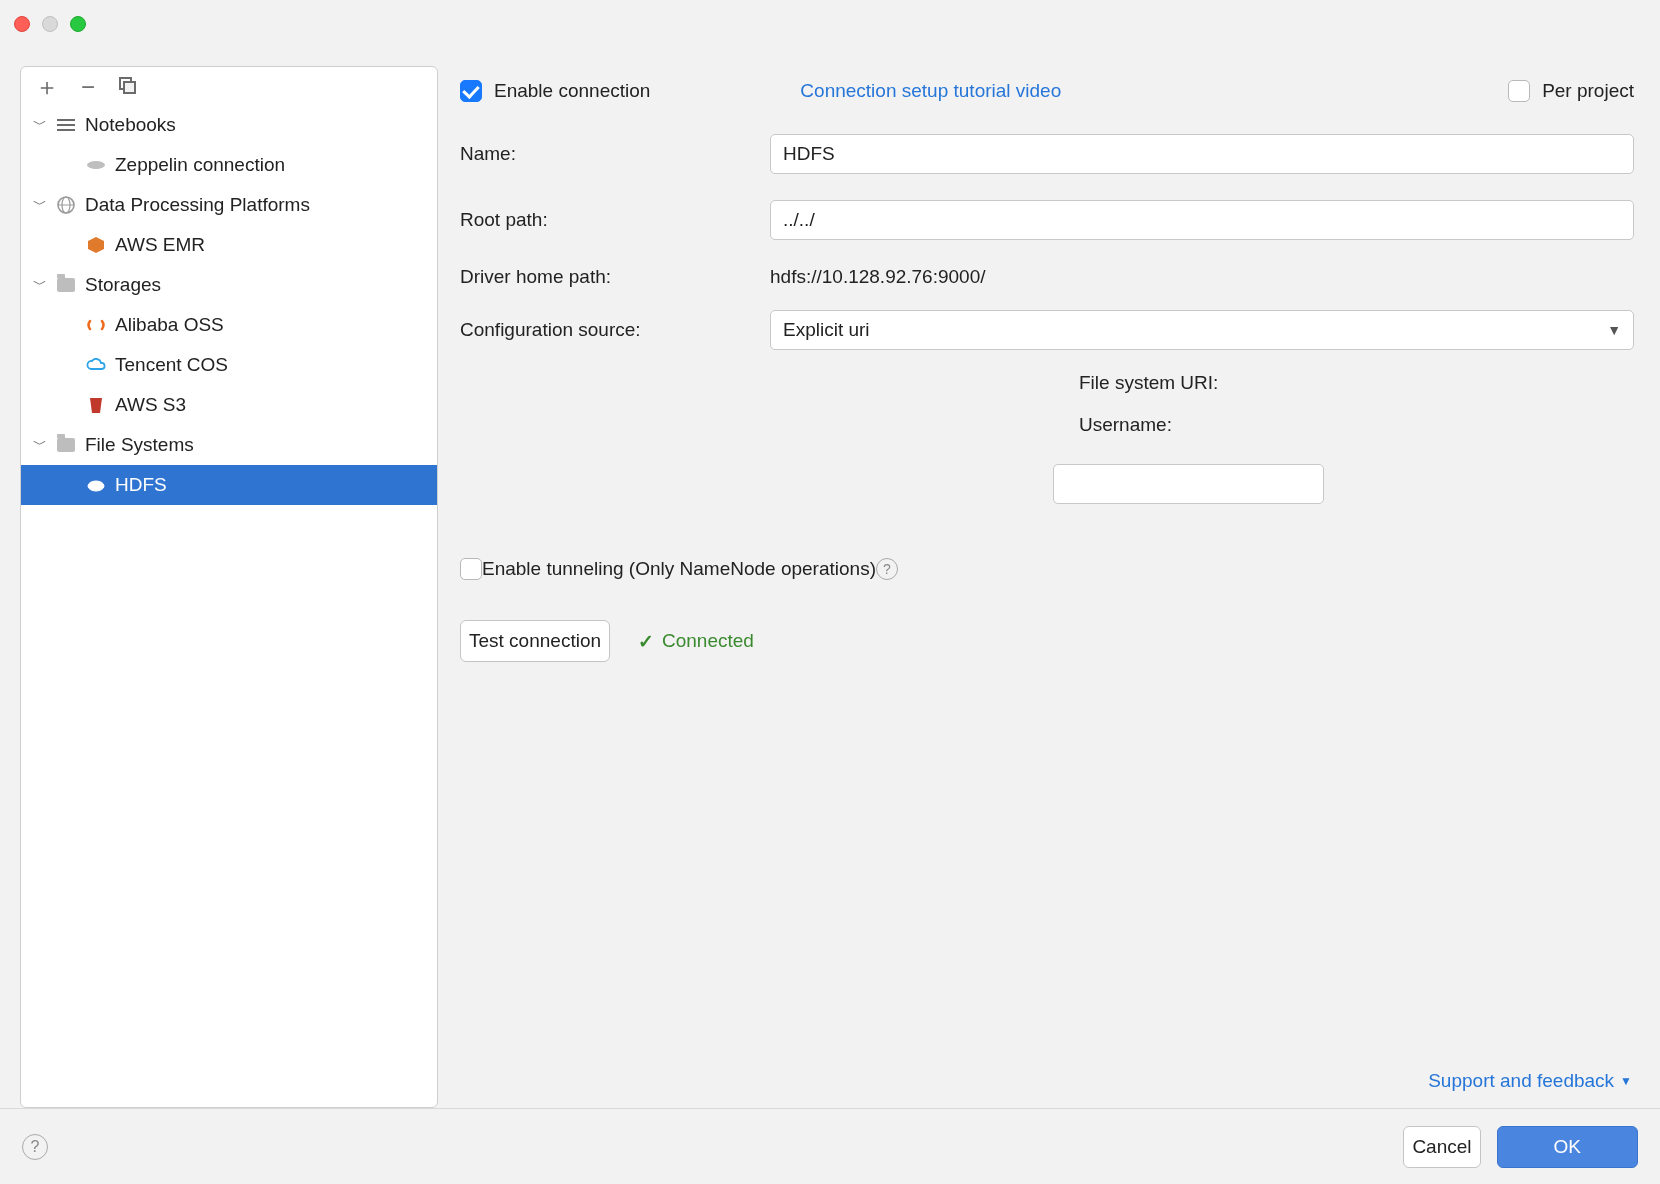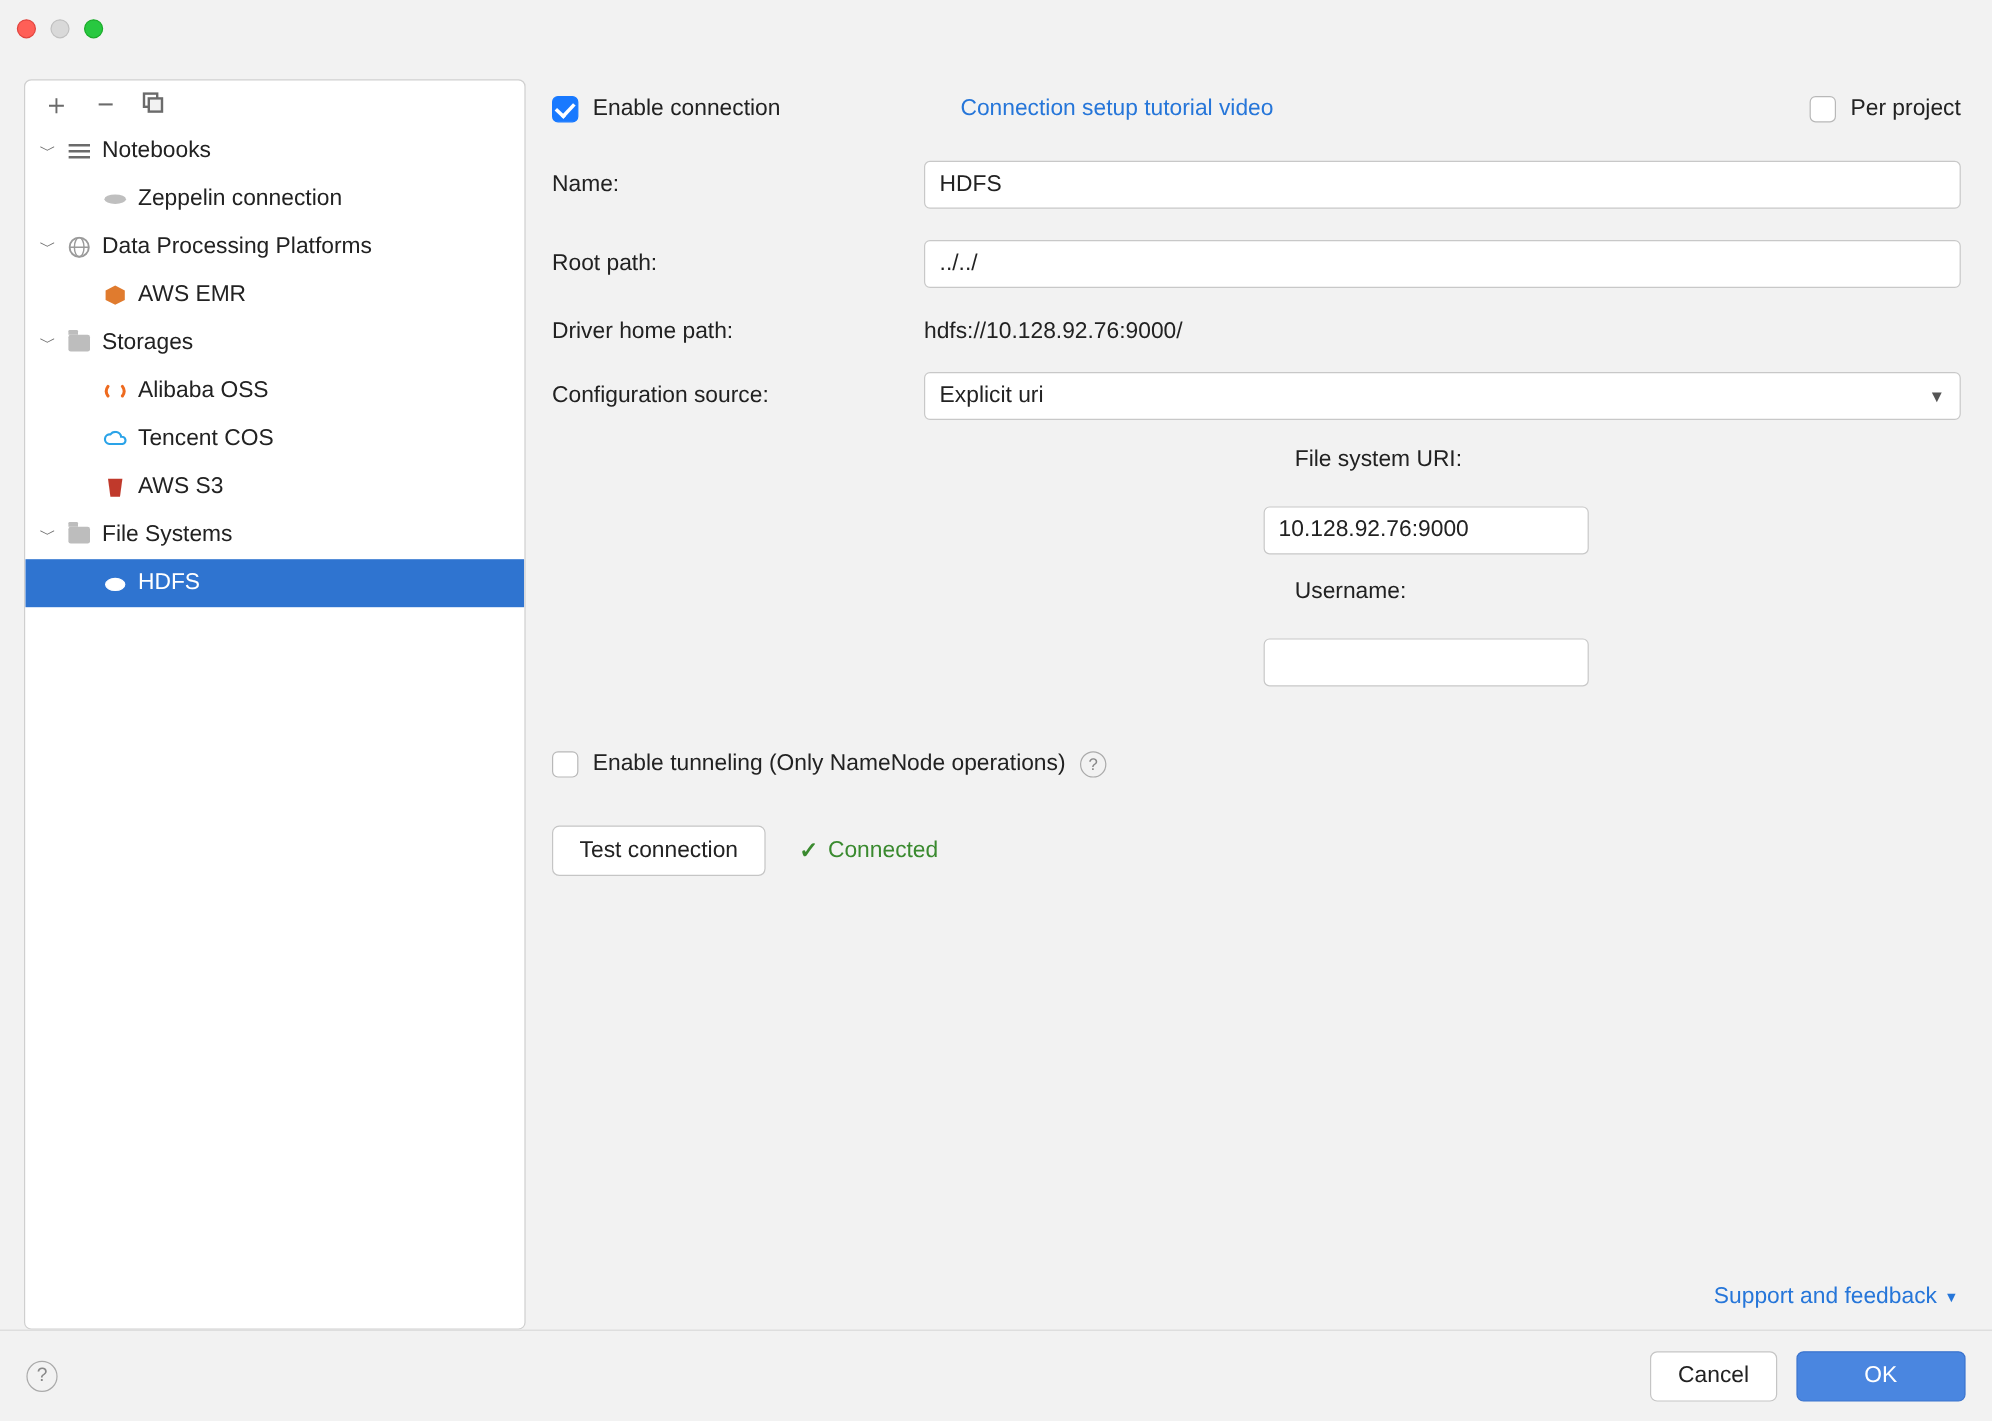--- a/index.html
+++ b/index.html
@@ -37,24 +37,24 @@
   input[type=text].tx, .select {
     width: 100%; height: 40px; border: 1px solid #c8c8c8; border-radius: 5px;
     background: #fff; padding: 0 12px; font-size: 19px; color: #222;
   }
   .static-val { color: #222; }
   .select { display: flex; align-items: center; justify-content: space-between; cursor: pointer; }
   .select .caret { color: #555; font-size: 14px; }
   .uri-block .row { margin-bottom: 20px; flex-direction: column; }
   .uri-block .label-col { padding-left: 0; width: 218px; }
   .uri-block { margin-left: 282px; margin-top: 4px; }
-  .tunneling-row { display: flex; align-items: center; gap: 12px; margin-top: 34px; margin-bottom: 40px; }
+  .tunneling-row { display: flex; align-items: center; margin-top: 34px; margin-bottom: 40px; }
   .help-icon { width: 22px; height: 22px; border: 1.5px solid #aaa; border-radius: 50%; color: #888; font-size: 14px; display: inline-flex; align-items: center; justify-content: center; }
   .test-row { display: flex; align-items: center; gap: 28px; }
-  .btn { height: 42px; padding: 0 22px; border: 1px solid #c5c5c5; border-radius: 6px; background: #fff; font-size: 19px; color: #222; cursor: pointer; display: inline-flex; align-items: center; }
+  .btn { height: 42px; padding: 0 8px; border: 1px solid #c5c5c5; border-radius: 6px; background: #fff; font-size: 19px; color: #222; cursor: pointer; display: inline-flex; align-items: center; }
   .btn.primary { background: #4a86e0; border-color: #3b74ce; color: #fff; padding: 12px 56px; }
   .status { color: #3a8a2f; display: inline-flex; align-items: center; gap: 8px; font-size: 19px; }
   .status .chk { color: #3a8a2f; font-weight: bold; }
   .support-row { margin-top: auto; display: flex; justify-content: flex-end; padding-bottom: 16px; padding-right: 2px; }
   .support { color: #2676d9; cursor: pointer; display: inline-flex; align-items: center; gap: 6px; }
   .footer { height: 76px; border-top: 1px solid #d9d9d9; display: flex; align-items: center; padding: 0 22px; gap: 16px; }
   .footer .help-icon { width: 26px; height: 26px; font-size: 16px; }
   .folder-icon { width: 18px; height: 14px; background: #bdbdbd; border-radius: 2px; position: relative; display: inline-block; }
   .folder-icon::before { content: ""; position: absolute; top: -4px; left: 0; width: 8px; height: 4px; background: #bdbdbd; border-radius: 1px 1px 0 0; }
 </style>
@@ -212,21 +212,20 @@
           <div class="select">
             <span>Explicit uri</span>
             <span class="caret">▼</span>
           </div>
         </div>
       </div>
 
       <div class="uri-block">
         <div class="row">
           <div class="label-col">File system URI:</div>
-          <div class="field-col"><input type="text" class="tx" value="10.128.92.76:9000" style=""></div>
         </div>
         <div class="row">
           <div class="label-col">Username:</div>
           <div class="field-col"><input type="text" class="tx" value="" style=""></div>
         </div>
       </div>
 
       <div class="tunneling-row">
         <span class="checkbox"></span>
         <span>Enable tunneling (Only NameNode operations)</span>

